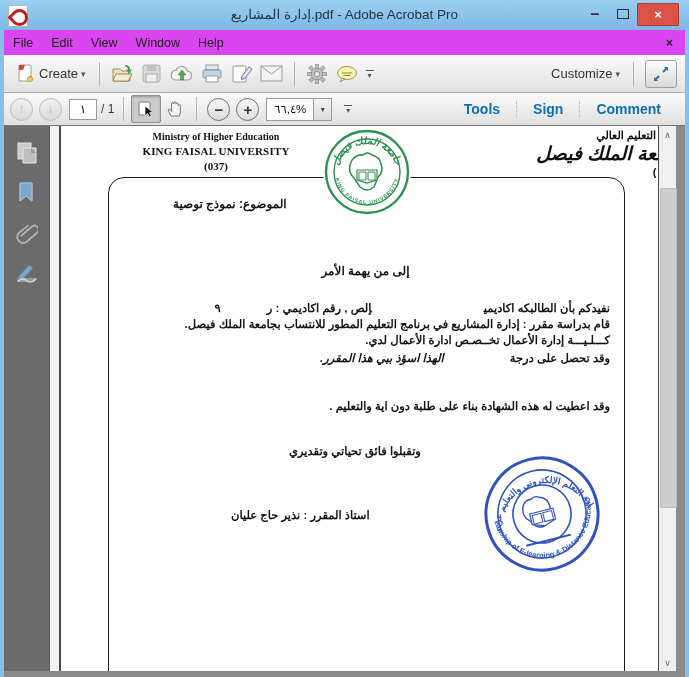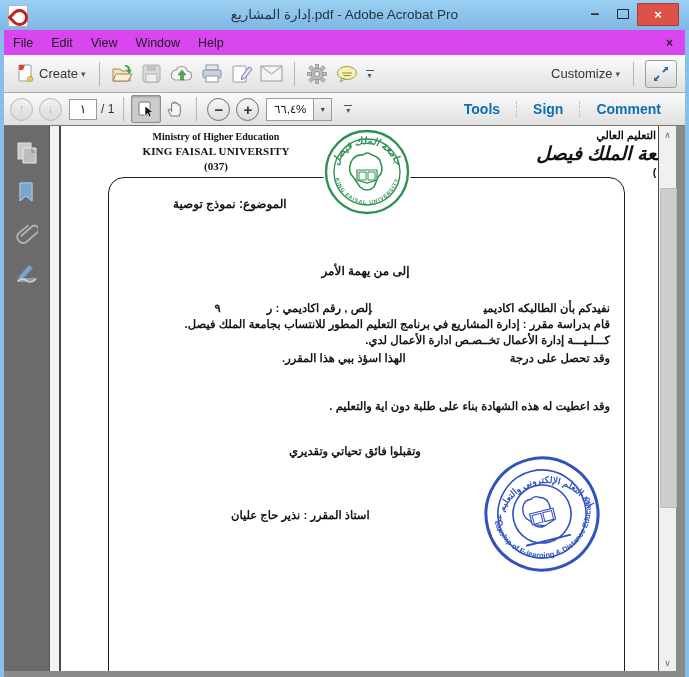--- a/index.html
+++ b/index.html
@@ -98,21 +98,21 @@
   .hdr-ar .l3{font-size:11px;font-weight:bold;margin-top:1px;}
 
   .sealwrap{position:absolute;left:262px;top:2px;width:88px;height:88px;background:#fff;border-radius:50%;}
   .letterbox{position:absolute;left:47px;top:51px;width:515px;height:520px;
              border:1.5px solid #1d1d1d;border-radius:16px;}
 
   .ar{direction:rtl;color:#141414;font-weight:bold;}
   .subject{position:absolute;left:112px;top:71px;font-size:12px;}
   .salutation{position:absolute;left:47px;top:138px;width:515px;text-align:center;font-size:12px;}
   .bline{position:absolute;right:48px;left:60px;text-align:right;font-size:11.5px;}
-  .gap1{margin-right:112px;} .gap2{margin-right:46px;} .gap3{margin-right:104px;}
+  .gap1{margin-right:112px;} .gap2{margin-right:46px;} .gap3{margin-right:66px;font-style:italic;}
   .closing{position:absolute;left:228px;top:318px;font-size:11.5px;}
   .signature{position:absolute;left:170px;top:382px;font-size:11.5px;}
   .stampwrap{position:absolute;left:420px;top:325px;width:122px;height:126px;}
 </style>
 </head>
 <body>
 
 <div class="window">
 
   <div class="titlebar">

